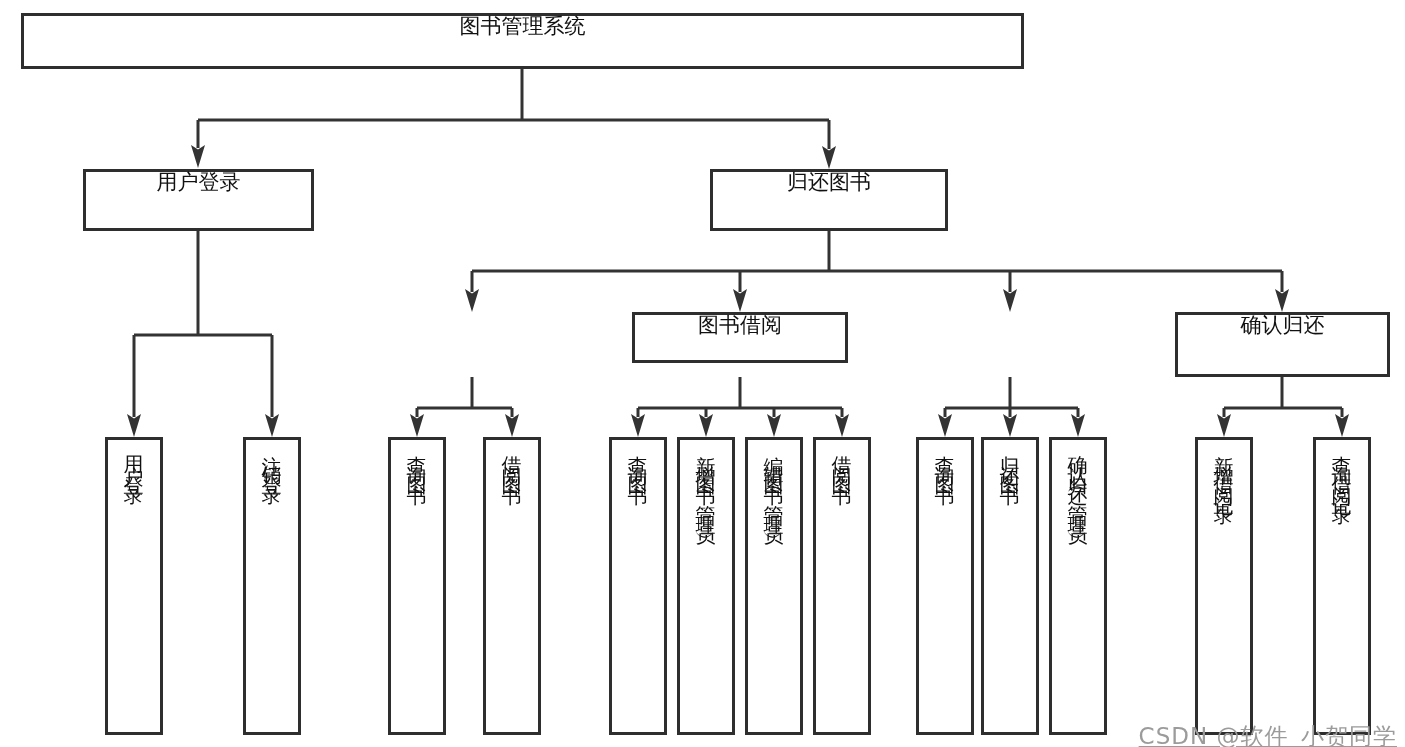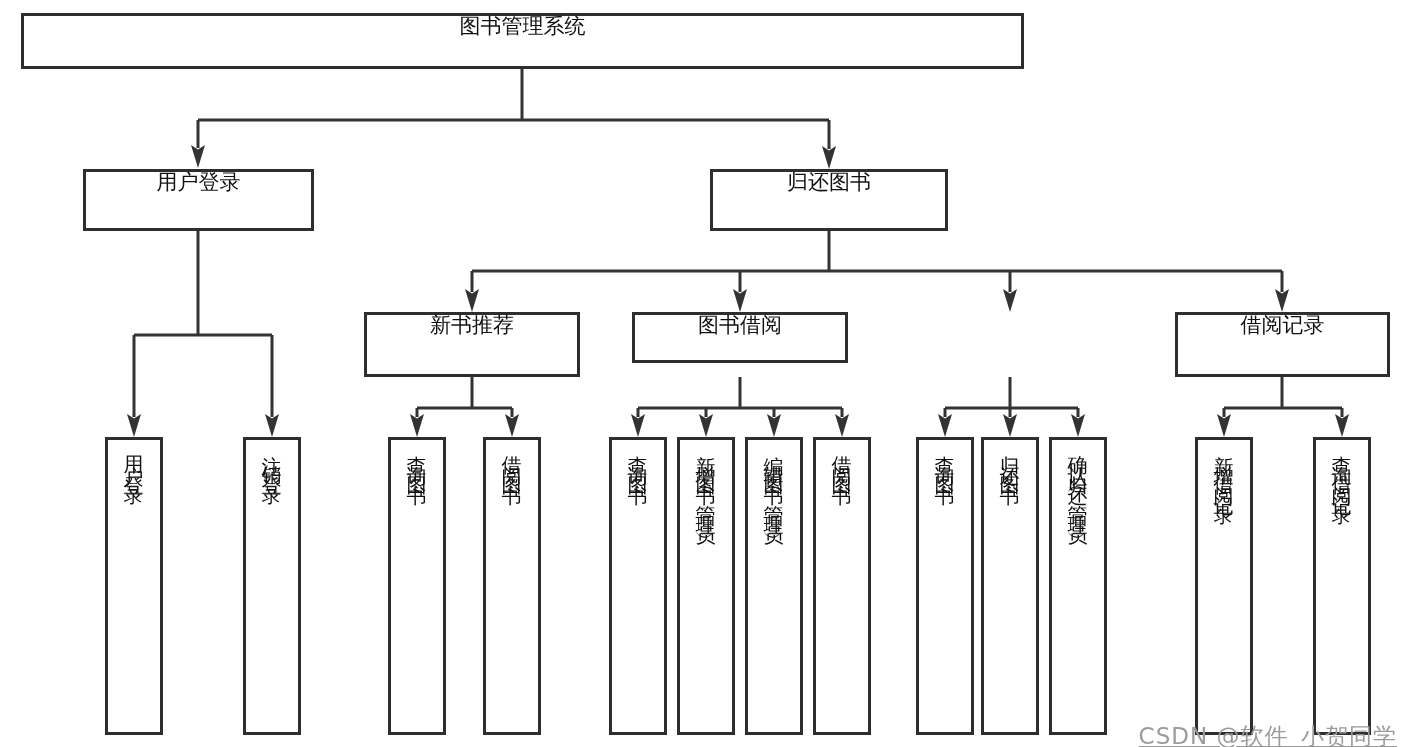--- a/index.html
+++ b/index.html
@@ -95,28 +95,25 @@
     <span>图书管理系统</span>
   </div>
 
   <div class="node" style="left:83px;top:169px;width:231px;height:62px">
     <span>用户登录</span>
   </div>
   <div class="node" style="left:710px;top:169px;width:238px;height:62px">
     <span>归还图书</span>
   </div>
 
-  <div class="node" style="left:364px;top:312px;width:216px;height:65px">
-    <span>新书推荐</span>
-  </div>
   <div class="node" style="left:632px;top:312px;width:216px;height:51px">
     <span>图书借阅</span>
   </div>
   <div class="node" style="left:1175px;top:312px;width:215px;height:65px">
-    <span>借阅记录</span>
+    <span>确认归还</span>
   </div>
 
   <div class="node leaf" style="left:105px;top:437px;width:58px;height:298px">
     <span>用户登录</span>
   </div>
   <div class="node leaf" style="left:243px;top:437px;width:58px;height:298px">
     <span>注销登录</span>
   </div>
   <div class="node leaf" style="left:388px;top:437px;width:58px;height:298px">
     <span>查询图书</span>

